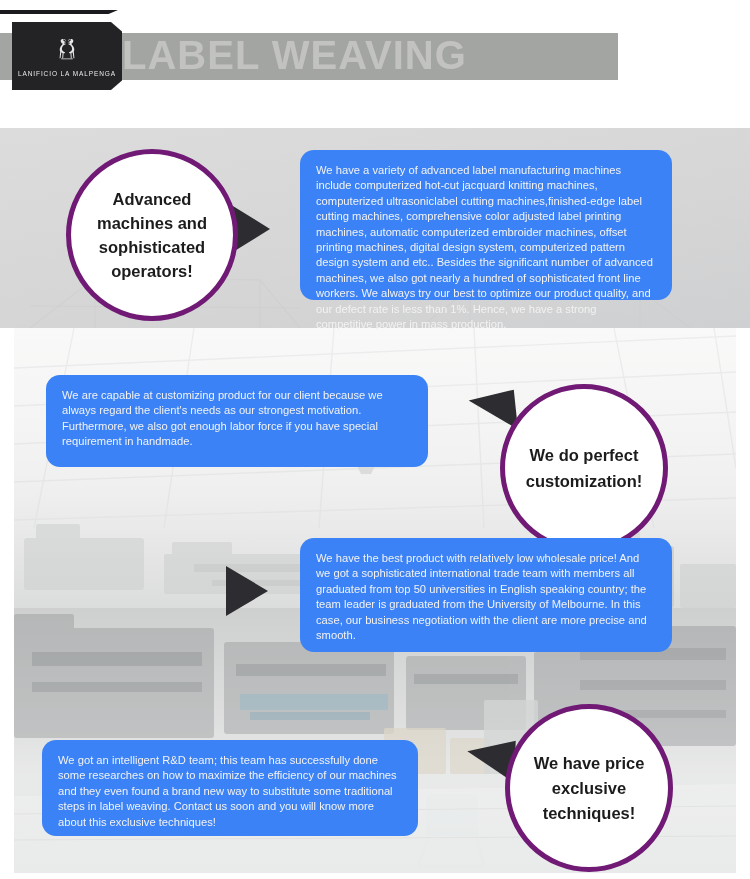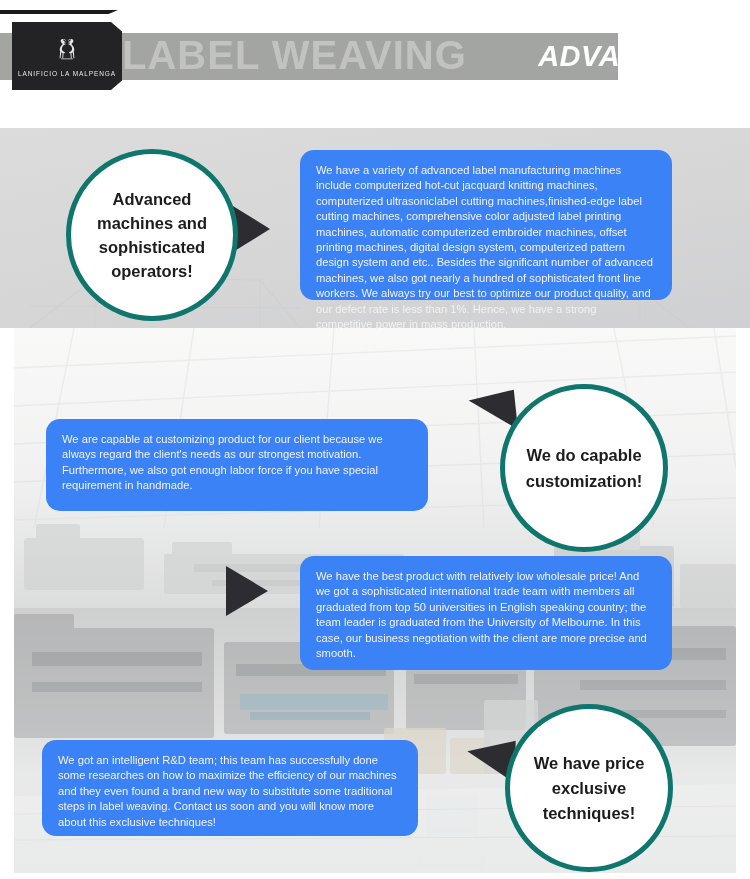--- a/index.html
+++ b/index.html
@@ -71,21 +71,21 @@
     overflow: hidden;
     background: #dcdddd;
   }
   .photo-mid svg, .photo-bot svg { display: block; width: 100%; height: 100%; }
 
   
   .circle {
     position: absolute;
     border-radius: 50%;
     background: #ffffff;
-    border: 5px solid #0f766e;
+    border: 5px solid #701a75;
     display: flex; align-items: center; justify-content: center;
     text-align: center;
     color: #1c1c1c;
     font-weight: 700;
     z-index: 6;
   }
   .circle span { display: block; padding: 0 12px; }
 
   .ptr { position: absolute; width: 0; height: 0; z-index: 5; }
 
@@ -103,32 +103,32 @@
     text-align: left;
   }
 
   
   #c1 { left: 66px; top: 21px; width: 172px; height: 172px; font-size: 16.5px; line-height: 24px; }
   #p1 { left: 228px; top: 75px;
         border-top: 26px solid transparent; border-bottom: 26px solid transparent;
         border-left: 42px solid #2d2d31; }
   #b1 { left: 300px; top: 22px; width: 372px; height: 150px; }
 
-  #b2 { left: 46px; top: 247px; width: 382px; height: 92px; margin-top: 44px; }
+  #b2 { left: 46px; top: 247px; width: 382px; height: 92px; }
   #c2 { left: 500px; top: 256px; width: 168px; height: 168px; font-size: 16.5px; line-height: 26px; }
   #p2 { left: 470px; top: 264px;
         border-top: 6px solid transparent; border-bottom: 34px solid transparent;
         border-right: 46px solid #2d2d31;
         transform: rotate(-6deg); }
 
   #c3 { left: 66px; top: 386px; width: 170px; height: 170px; font-size: 16.5px; line-height: 25px; }
   #p3 { left: 226px; top: 438px;
         border-top: 25px solid transparent; border-bottom: 25px solid transparent;
         border-left: 42px solid #2d2d31; }
-  #b3 { left: 300px; top: 428px; width: 372px; height: 114px; }
+  #b3 { left: 300px; top: 410px; width: 372px; height: 114px; }
 
   #b4 { left: 42px; top: 612px; width: 376px; height: 96px; }
   #c4 { left: 505px; top: 576px; width: 168px; height: 168px; font-size: 16.5px; line-height: 25px; }
   #p4 { left: 467px; top: 612px;
         border-top: 12px solid transparent; border-bottom: 30px solid transparent;
         border-right: 48px solid #2d2d31;
         transform: rotate(2deg); }
 </style>
 </head>
 <body>
@@ -136,21 +136,20 @@
 <div class="page">
 
   <div class="header">
 
     <div class="top-rule"></div>
 
     <div class="grey-band"></div>
 
     <div class="band-ghost">LABEL WEAVING</div>
 
-    <div class="band-title">ADVANTAGE</div>
 
     <div class="logo-box">
       <svg class="logo-mark" viewBox="0 0 60 42">
         <g fill="#e6e6e6">
 
           <path d="M27.5 6.2c-1.6-1.9-3.6-2.6-5.1-1.9-1.3.6-1.7 2-1.2 3.4.4 1.2 1.4 2.2 2.5 2.9l-.6 1.3c-1.3 1-2.4 2.5-3 4.3-.7 2.1-.6 4 .2 5.5l-.9 9.6h1.3l1.2-8.6c.5.5 1.1.9 1.8 1.2l-.5 7.4h1.3l.6-7.1c.5.1.9.1 1.4.1l.9-1.6c-1.9-.1-3.4-1-4.2-2.6-.8-1.7-.6-3.9.5-5.6 1-1.6 2.6-2.6 4.2-2.8l-.4-1.6c-.7.1-1.4.3-2 .6.3-.6.4-1.3.3-2 .6.3 1.2.4 1.8.4l.3-1.4c-1 0-1.9-.4-2.6-1.1-.6-.6-.9-1.4-.7-2 .2-.5.7-.7 1.3-.6.9.2 1.9 1 2.6 2.1l1-0.9z"></path>
           <path d="M32.5 6.2c1.6-1.9 3.6-2.6 5.1-1.9 1.3.6 1.7 2 1.2 3.4-.4 1.2-1.4 2.2-2.5 2.9l.6 1.3c1.3 1 2.4 2.5 3 4.3.7 2.1.6 4-.2 5.5l.9 9.6h-1.3l-1.2-8.6c-.5.5-1.1.9-1.8 1.2l.5 7.4h-1.3l-.6-7.1c-.5.1-.9.1-1.4.1l-.9-1.6c1.9-.1 3.4-1 4.2-2.6.8-1.7.6-3.9-.5-5.6-1-1.6-2.6-2.6-4.2-2.8l.4-1.6c.7.1 1.4.3 2 .6-.3-.6-.4-1.3-.3-2-.6.3-1.2.4-1.8.4l-.3-1.4c1 0 1.9-.4 2.6-1.1.6-.6.9-1.4.7-2-.2-.5-.7-.7-1.3-.6-.9.2-1.9 1-2.6 2.1l-1-0.9z"></path>
           <rect x="21.5" y="31.6" width="17" height="1.1" rx="0.5"></rect>
         </g>
       </svg>
@@ -311,21 +310,21 @@
     </div>
     <div class="darkbox" id="b1">
       <p>We have a variety of advanced label manufacturing machines include computerized hot-cut jacquard knitting machines, computerized ultrasoniclabel cutting machines,finished-edge label cutting machines, comprehensive color adjusted label printing machines, automatic computerized  embroider machines, offset printing machines, digital design system, computerized pattern design system and etc.. Besides the significant number of advanced machines, we also got nearly a hundred of sophisticated front line workers. We always try our best to optimize our product quality, and our defect rate is less than 1%. Hence, we have a strong competitive power in mass production.</p>
     </div>
 
     <div class="darkbox" id="b2">
       <p>We are capable at customizing product for our client because we always regard the client's needs as our strongest motivation. Furthermore, we also got enough labor force if you have special requirement in handmade.</p>
     </div>
     <div class="ptr" id="p2"></div>
     <div class="circle" id="c2">
-      <span>We do capable customization!</span>
+      <span>We do perfect customization!</span>
     </div>
 
     <div class="ptr" id="p3"></div>
     <div class="darkbox" id="b3">
       <p>We have the best product with relatively low wholesale price! And we got a sophisticated international trade team with members all graduated from top 50 universities in English speaking country; the team leader is graduated from the University of Melbourne. In this case, our business negotiation with the client are more precise and smooth.</p>
     </div>
 
     <div class="darkbox" id="b4">
       <p>We got an intelligent R&amp;D team; this team has successfully done some researches on how to maximize the efficiency of our machines and they even found a brand new way to substitute some traditional steps in label weaving. Contact us soon and you will know more about this exclusive techniques!</p>
     </div>

